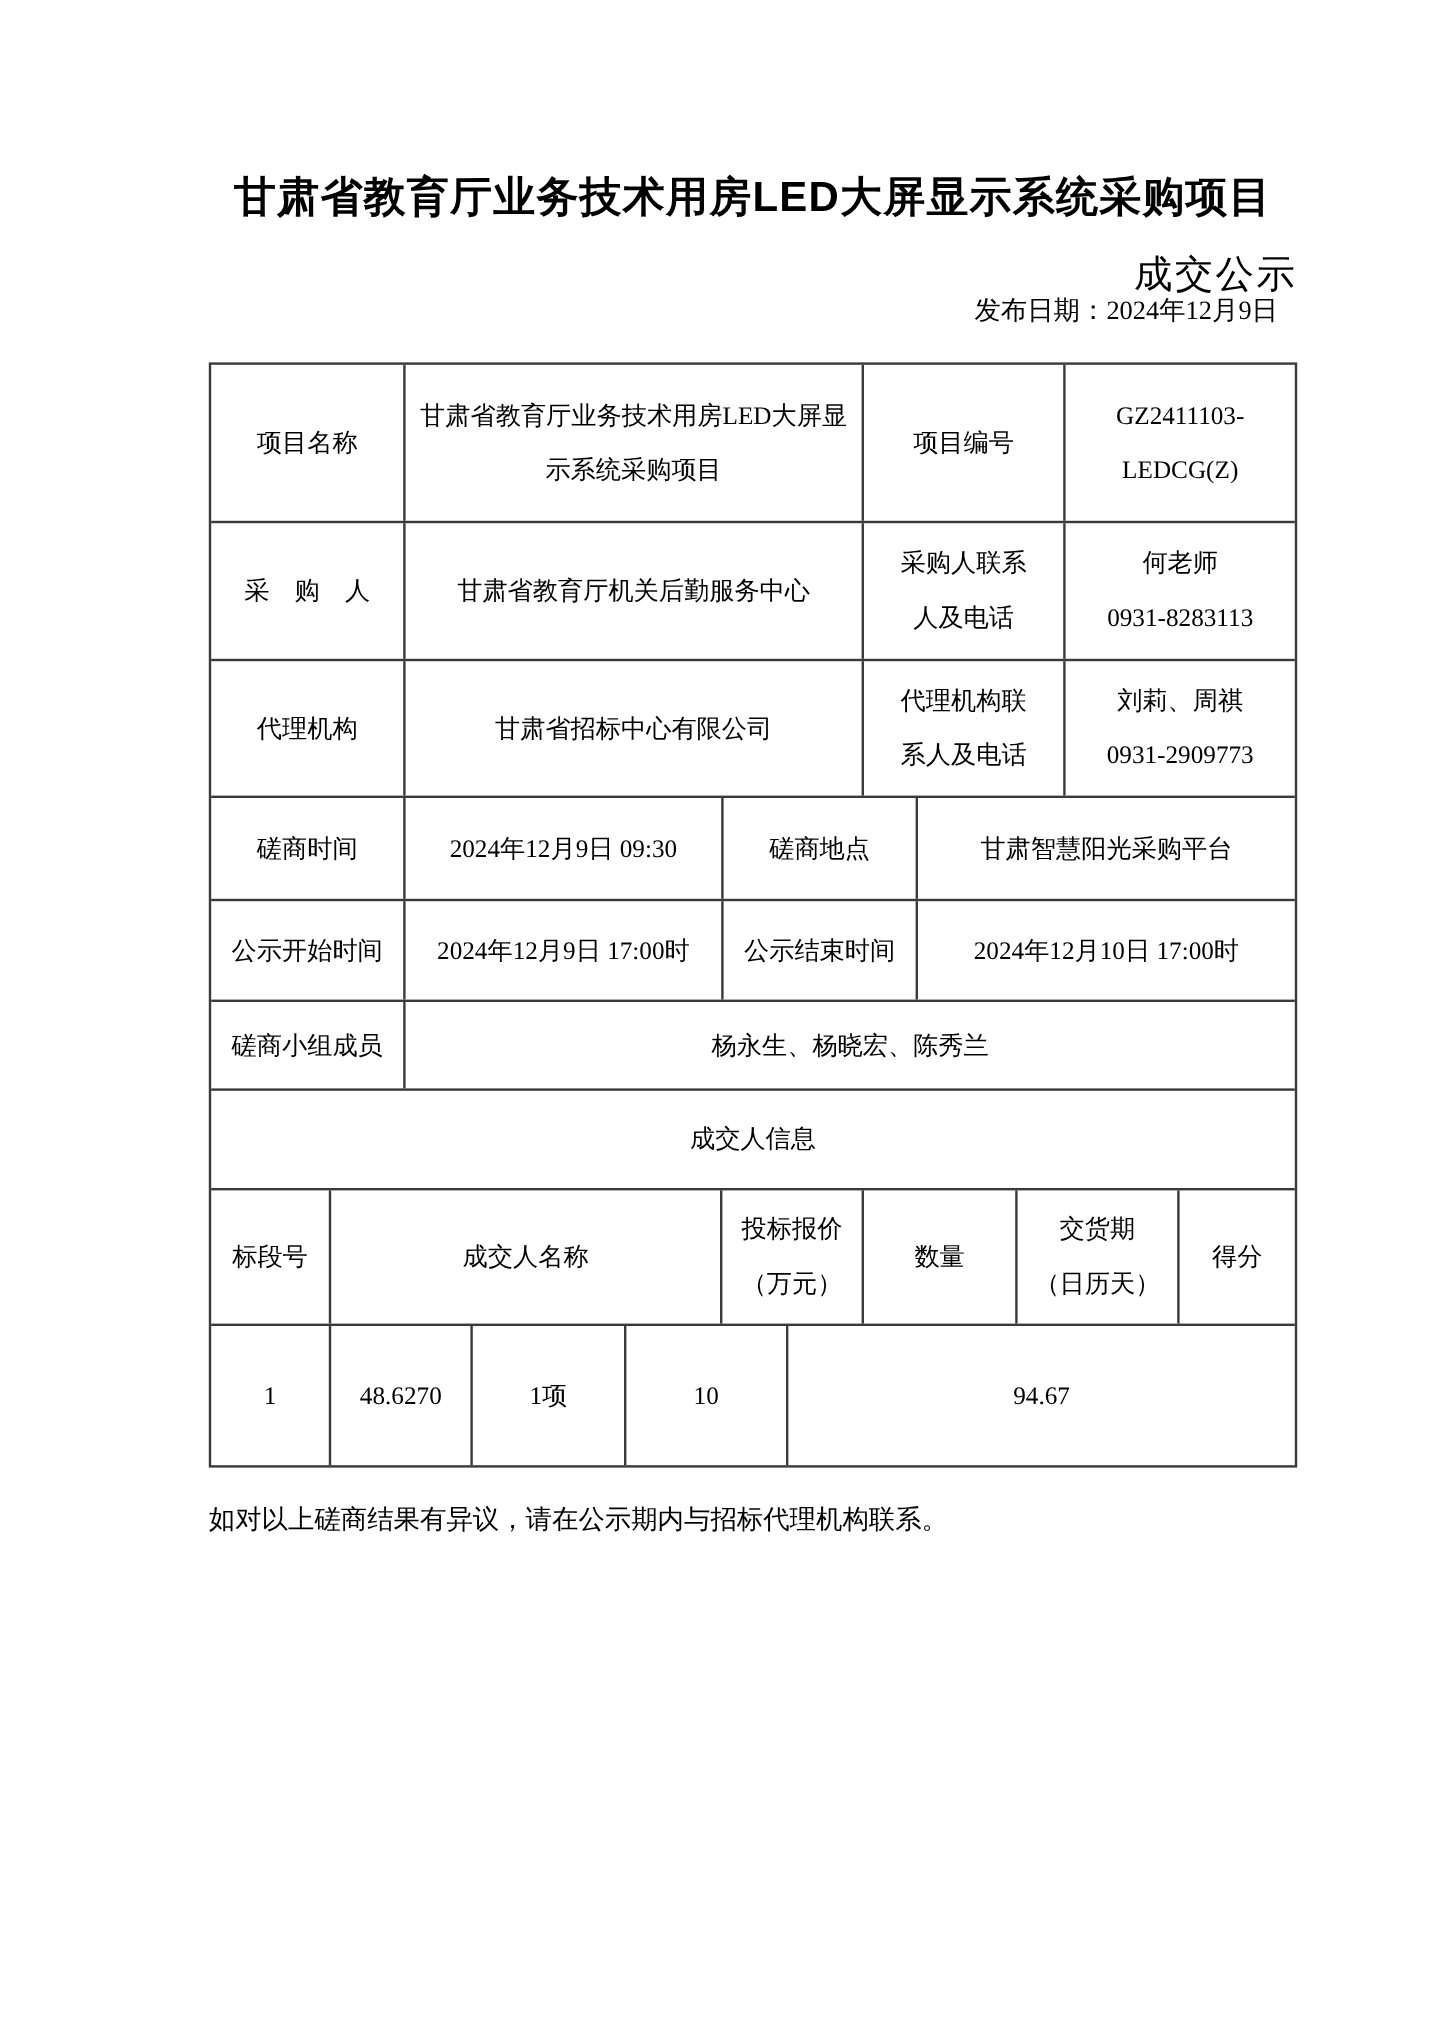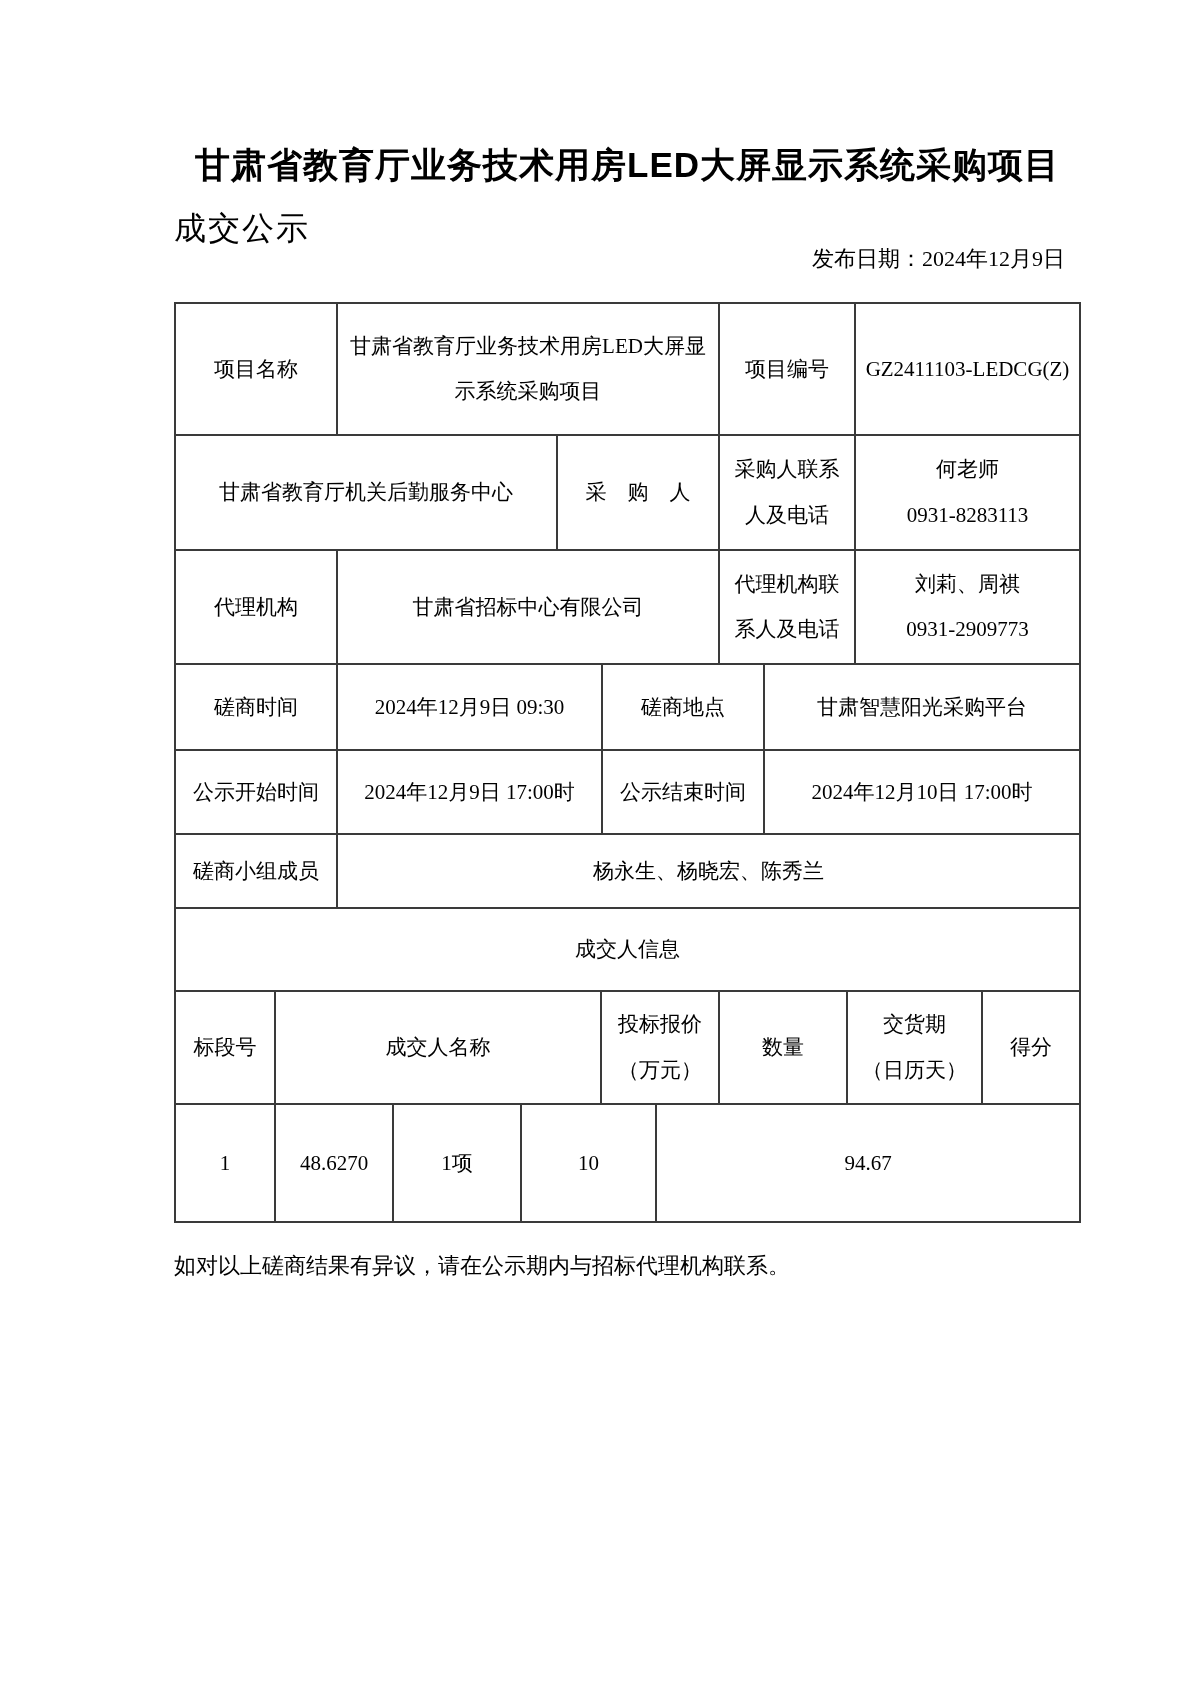--- a/index.html
+++ b/index.html
@@ -8,21 +8,21 @@
     font-family:"Liberation Serif","DejaVu Serif",serif;
     position:relative;overflow:hidden;padding-left:36px;
   }
   .content{margin-left:138px;width:907px;padding-top:146px;}
   .doc-title{
     margin:0;text-align:center;
     font-family:"Liberation Sans","DejaVu Sans",sans-serif;
     font-weight:bold;font-size:35px;line-height:1.1;letter-spacing:1px;
   }
   .doc-subtitle{
-    margin:26px 0 0 0;text-align:left;
+    margin:26px 0 0 0;text-align:right;
     font-family:"Liberation Sans","DejaVu Sans",sans-serif;
     font-weight:normal;font-size:32px;line-height:1.1;letter-spacing:2px;
   }
   .pub-date{
     text-align:right;padding-right:16px;
     font-size:22px;line-height:1.2;
   }
   .doc-table{
     margin-top:30px;border:2px solid #3a3a3a;box-sizing:border-box;
     font-size:21px;
@@ -34,21 +34,21 @@
     display:flex;flex-direction:column;align-items:center;justify-content:center;
     text-align:center;padding:4px 8px;line-height:2.15;
     border-right:2px solid #3a3a3a;white-space:pre-line;
   }
   .cell.last{border-right:none;flex:1 1 auto;}
   
   .h-r1{height:132px}.h-r2{height:115px}.h-r3{height:114px}
   .h-r4{height:86px}.h-r5{height:84px}.h-r6{height:74px}
   .h-r7{height:83px}.h-r8{height:113px}.h-r9{height:116px}
   
-  .wa1{width:162px}.wa2{width:382px}.wa3{width:136px}
+  .wa1{width:162px}.wa2{width:382px}.wa3{width:168px}
   
   .wb1{width:162px}.wb2{width:265px}.wb3{width:162px}
   
   .wc1{width:162px}
   
   .we1{width:100px}.we2{width:326px}.we3{width:118px}.we4{width:128px}.we5{width:135px}
   .footer-note{
     margin-top:28px;font-size:22px;line-height:1.4;
   }
 </style>
@@ -65,22 +65,22 @@
     <div class="doc-table">
 
       <div class="trow h-r1">
         <div class="cell wa1">项目名称</div>
         <div class="cell wa2">甘肃省教育厅业务技术用房LED大屏显示系统采购项目</div>
         <div class="cell wa3">项目编号</div>
         <div class="cell last">GZ2411103-LEDCG(Z)</div>
       </div>
 
       <div class="trow h-r2">
+        <div class="cell wa1">采　购　人</div>
         <div class="cell wa2">甘肃省教育厅机关后勤服务中心</div>
-        <div class="cell wa1">采　购　人</div>
         <div class="cell wa3">采购人联系
 人及电话</div>
         <div class="cell last">
           <div>何老师</div>
           <div>0931-8283113</div>
         </div>
       </div>
 
       <div class="trow h-r3">
         <div class="cell wa1">代理机构</div>

